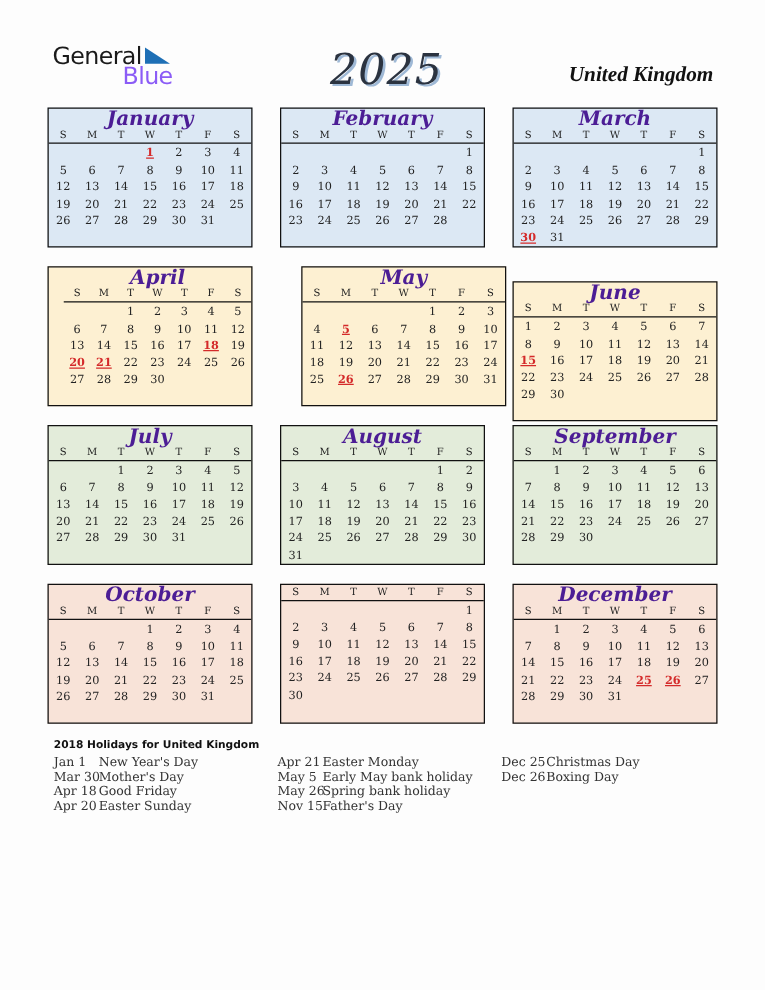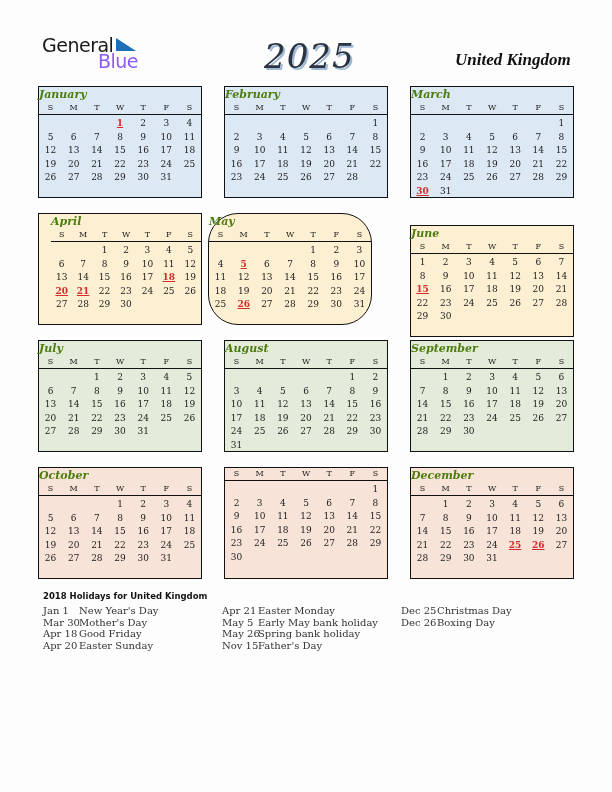--- a/index.html
+++ b/index.html
@@ -26,22 +26,22 @@
     }
     .month {
       position: absolute; width: 164px; height: 112px;
       border: 1px solid #111; box-sizing: border-box;
     }
     .month.blue { background: #dce8f4; }
     .month.yellow { background: #fdf0d2; }
     .month.green { background: #e3ecda; }
     .month.pink { background: #f8e3d8; }
     .month .mname {
-      text-align: left; font-style: italic; font-weight: bold; font-size: 11px;
-      height: 14px; line-height: 14px; margin-top: 1px; color: #4d7c0f;
+      text-align: center; font-style: italic; font-weight: bold; font-size: 16px;
+      height: 14px; line-height: 14px; margin-top: 1px; color: #4c1d95;
     }
     .month .dow {
       display: grid; grid-template-columns: repeat(7, 1fr);
       font-size: 8px; height: 12px; line-height: 12px; text-align: center;
       border-bottom: 1px solid #111; color: #222;
     }
     .month .days {
       display: grid; grid-template-columns: repeat(7, 1fr);
       grid-auto-rows: 13.6px; font-size: 9px; text-align: center;
       padding-top: 2px; color: #222;
@@ -254,21 +254,21 @@
         <span class="">23</span>
         <span class="">24</span>
         <span class="">25</span>
         <span class="">26</span>
         <span class="">27</span>
         <span class="">28</span>
         <span class="">29</span>
         <span class="">30</span>
       </div>
     </div>
-    <div class="month yellow" style="left: 208px; top: 213px; border-radius: 30px;">
+    <div class="month yellow" style="left: 241px; top: 213px;">
       <div class="mname">May</div>
       <div class="dow">
         <span>S</span>
         <span>M</span>
         <span>T</span>
         <span>W</span>
         <span>T</span>
         <span>F</span>
         <span>S</span>
       </div>

